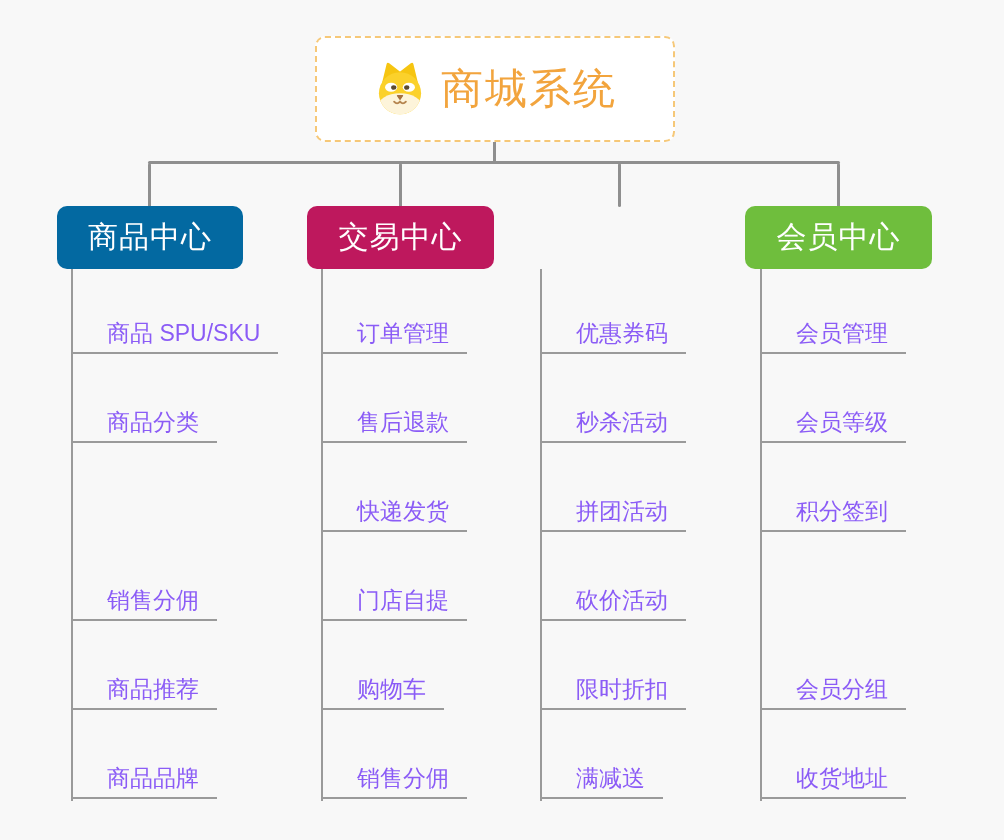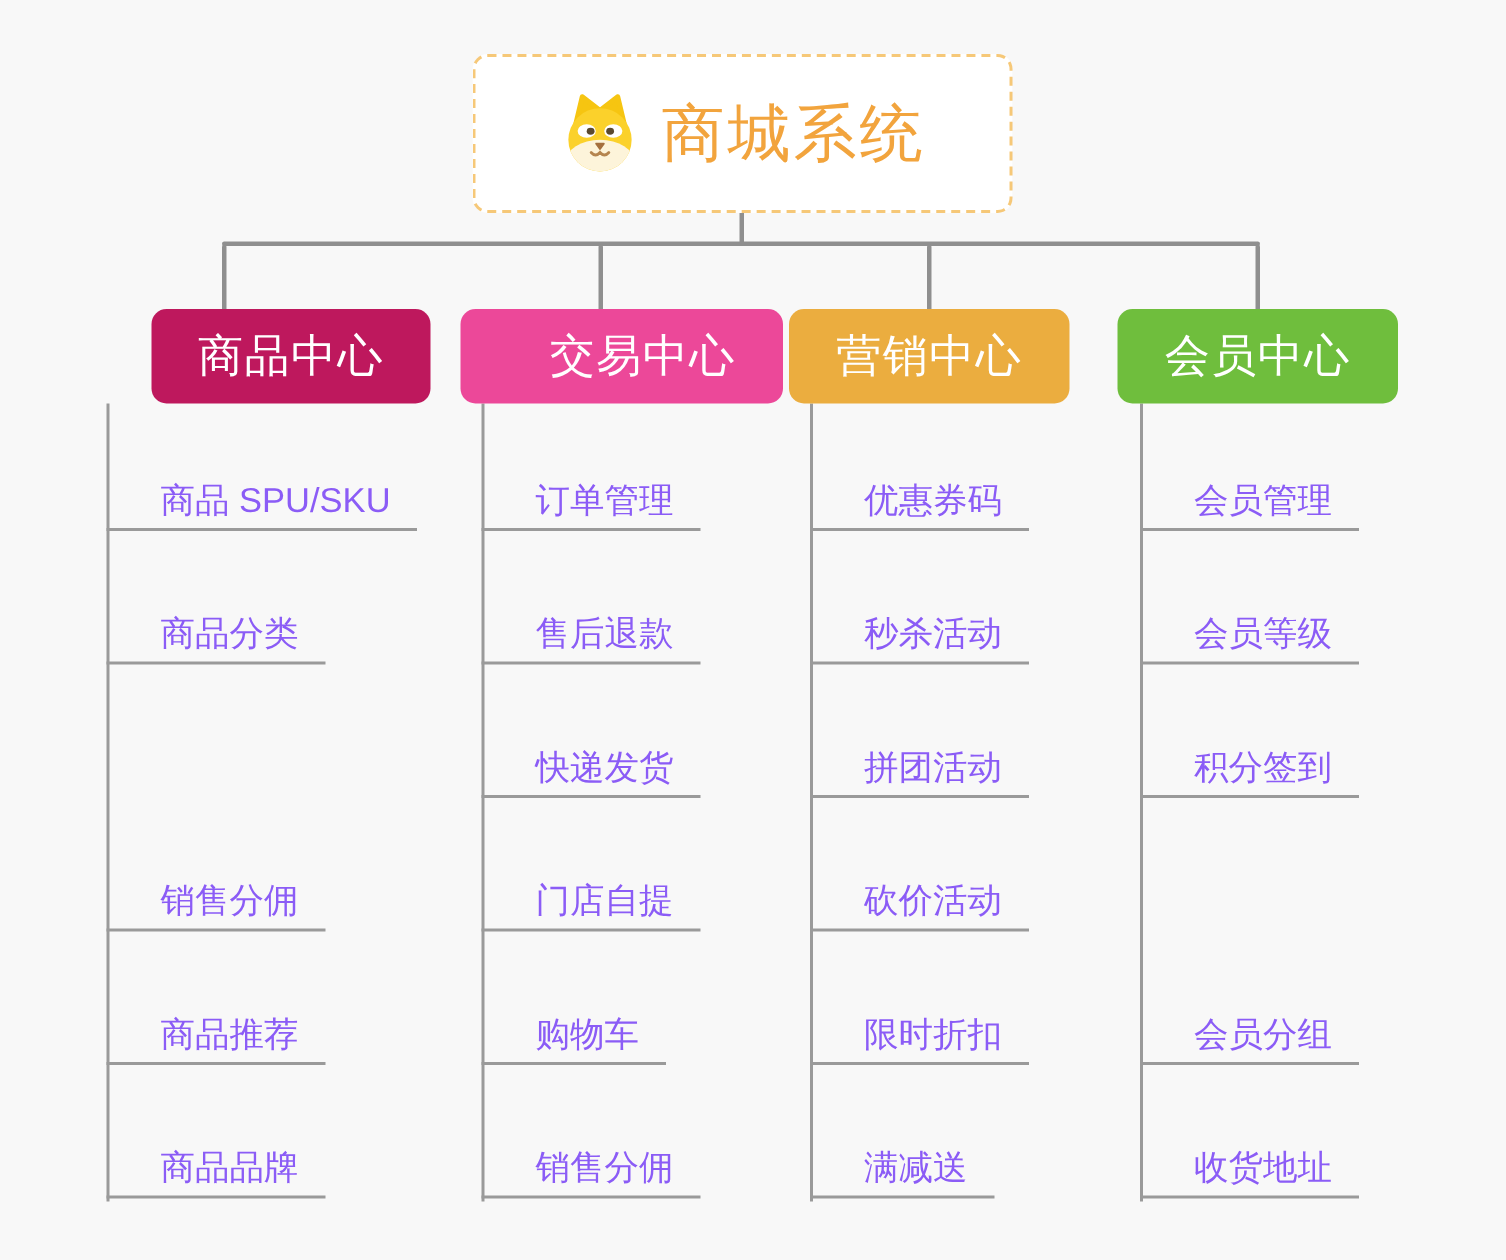--- a/index.html
+++ b/index.html
@@ -84,28 +84,25 @@
       <ellipse cx="21.5" cy="30" rx="7.2" ry="5.4" fill="#ffffff"></ellipse>
       <ellipse cx="42.5" cy="30" rx="7.2" ry="5.4" fill="#ffffff"></ellipse>
       <ellipse cx="24.6" cy="30.2" rx="3.1" ry="2.7" fill="#5b4a2f"></ellipse>
       <ellipse cx="40.0" cy="30.2" rx="3.1" ry="2.7" fill="#5b4a2f"></ellipse>
       <path d="M29,40 L35,40 L32,44.2 Z" fill="#a5703f" stroke="#a5703f" stroke-width="1.5" stroke-linejoin="round"></path>
       <path d="M25,47 Q28.5,51 32,47 Q35.5,51 39,47" fill="none" stroke="#b5854f" stroke-width="2.2" stroke-linecap="round"></path>
     </svg>
     <span class="root-title">商城系统</span>
   </div>
 
-  <div class="hdr c0" style="background: #be185d; margin-left: 44px;">
+  <div class="hdr c0" style="background: #0369a1;">
     <span>商品中心</span>
   </div>
-  <div class="hdr c1" style="background: #ec4899; padding-left: 28px;">
+  <div class="hdr c1" style="background: #be185d;">
     <span>交易中心</span>
-  </div>
-  <div class="hdr c2" style="background: rgb(235, 173, 63);">
-    <span>营销中心</span>
   </div>
   <div class="hdr c3" style="background: rgb(111, 190, 61);">
     <span>会员中心</span>
   </div>
 
   <div class="leaf c0 r0">商品 SPU/SKU</div>
   <div class="leaf c0 r1">商品分类</div>
   <div class="leaf c0 r3">销售分佣</div>
   <div class="leaf c0 r4">商品推荐</div>
   <div class="leaf c0 r5">商品品牌</div>

